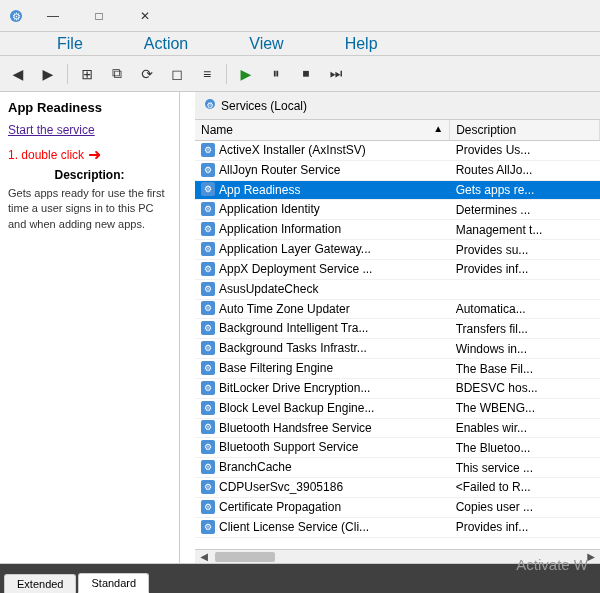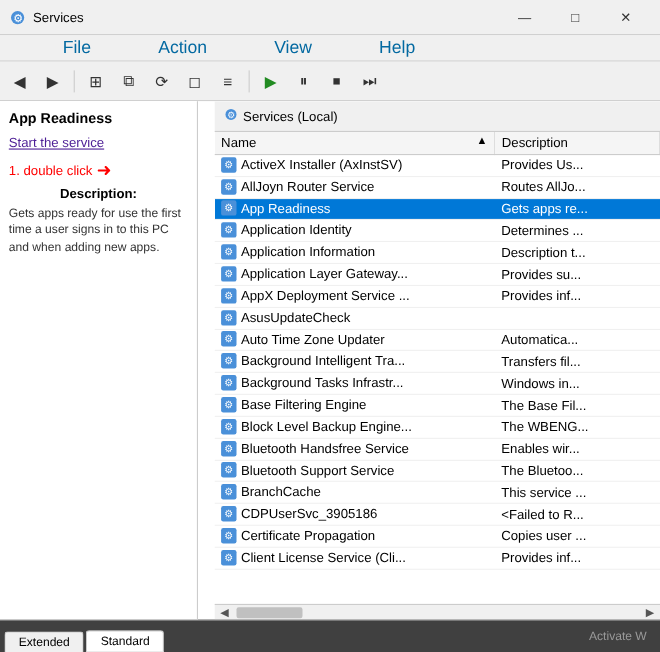--- a/index.html
+++ b/index.html
@@ -242,23 +242,23 @@
       margin-right: 2px;
       border-radius: 3px 3px 0 0;
     }
     .tab-btn.active {
       background: #fff;
       border-bottom: 1px solid #fff;
       z-index: 1;
     }
     .activate-text {
       margin-left: auto;
-      font-size: 11px;
+      font-size: 15px;
       color: #999;
-      padding-bottom: 8px;
+      padding-bottom: 20px;
       padding-right: 8px;
     }
 
     
     .services-table-container::-webkit-scrollbar { width: 14px; }
     .services-table-container::-webkit-scrollbar-track { background: #f0f0f0; }
     .services-table-container::-webkit-scrollbar-thumb { background: #c0c0c0; border: 2px solid #f0f0f0; }
 
     .col-name { width: 170px; }
     .col-desc { width: 100px; }
@@ -289,21 +289,20 @@
 </head>
 <body>
 
 <div class="title-bar">
   <div class="title-bar-icon">
     <svg width="16" height="16" viewBox="0 0 16 16">
       <circle cx="8" cy="8" r="6" fill="#4a90d9"></circle>
       <text x="4" y="12" font-size="10" fill="white">⚙</text>
     </svg>
   </div>
-  <span class="title-bar-text">Services</span>
   <div class="title-bar-buttons">
     <button class="title-btn">—</button>
     <button class="title-btn">□</button>
     <button class="title-btn close">✕</button>
   </div>
 </div>
 
 <div class="menu-bar">
   <span class="menu-item">File</span>
   <span class="menu-item">Action</span>
@@ -377,21 +376,21 @@
             <tr class="selected">
               <td><span style="display: inline-block; width: 14px; height: 14px; background: rgb(74, 144, 217); border-radius: 2px; margin-right: 4px; vertical-align: middle; text-align: center; line-height: 14px; font-size: 9px; color: rgb(255, 255, 255); position: relative; top: -1px;">⚙</span>App Readiness</td>
               <td>Gets apps re...</td>
             </tr>
             <tr>
               <td><span style="display: inline-block; width: 14px; height: 14px; background: rgb(74, 144, 217); border-radius: 2px; margin-right: 4px; vertical-align: middle; text-align: center; line-height: 14px; font-size: 9px; color: rgb(255, 255, 255); position: relative; top: -1px;">⚙</span>Application Identity</td>
               <td>Determines ...</td>
             </tr>
             <tr>
               <td><span style="display: inline-block; width: 14px; height: 14px; background: rgb(74, 144, 217); border-radius: 2px; margin-right: 4px; vertical-align: middle; text-align: center; line-height: 14px; font-size: 9px; color: rgb(255, 255, 255); position: relative; top: -1px;">⚙</span>Application Information</td>
-              <td>Description t...</td>
+              <td>Management t...</td>
             </tr>
             <tr>
               <td><span style="display: inline-block; width: 14px; height: 14px; background: rgb(74, 144, 217); border-radius: 2px; margin-right: 4px; vertical-align: middle; text-align: center; line-height: 14px; font-size: 9px; color: rgb(255, 255, 255); position: relative; top: -1px;">⚙</span>Application Layer Gateway...</td>
               <td>Provides su...</td>
             </tr>
             <tr>
               <td><span style="display: inline-block; width: 14px; height: 14px; background: rgb(74, 144, 217); border-radius: 2px; margin-right: 4px; vertical-align: middle; text-align: center; line-height: 14px; font-size: 9px; color: rgb(255, 255, 255); position: relative; top: -1px;">⚙</span>AppX Deployment Service ...</td>
               <td>Provides inf...</td>
             </tr>
             <tr>
@@ -406,20 +405,24 @@
               <td><span style="display: inline-block; width: 14px; height: 14px; background: rgb(74, 144, 217); border-radius: 2px; margin-right: 4px; vertical-align: middle; text-align: center; line-height: 14px; font-size: 9px; color: rgb(255, 255, 255); position: relative; top: -1px;">⚙</span>Background Intelligent Tra...</td>
               <td>Transfers fil...</td>
             </tr>
             <tr>
               <td><span style="display: inline-block; width: 14px; height: 14px; background: rgb(74, 144, 217); border-radius: 2px; margin-right: 4px; vertical-align: middle; text-align: center; line-height: 14px; font-size: 9px; color: rgb(255, 255, 255); position: relative; top: -1px;">⚙</span>Background Tasks Infrastr...</td>
               <td>Windows in...</td>
             </tr>
             <tr>
               <td><span style="display: inline-block; width: 14px; height: 14px; background: rgb(74, 144, 217); border-radius: 2px; margin-right: 4px; vertical-align: middle; text-align: center; line-height: 14px; font-size: 9px; color: rgb(255, 255, 255); position: relative; top: -1px;">⚙</span>Base Filtering Engine</td>
               <td>The Base Fil...</td>
+            </tr>
+            <tr>
+              <td><span style="display: inline-block; width: 14px; height: 14px; background: rgb(74, 144, 217); border-radius: 2px; margin-right: 4px; vertical-align: middle; text-align: center; line-height: 14px; font-size: 9px; color: rgb(255, 255, 255); position: relative; top: -1px;">⚙</span>BitLocker Drive Encryption...</td>
+              <td>BDESVC hos...</td>
             </tr>
             <tr>
               <td><span style="display: inline-block; width: 14px; height: 14px; background: rgb(74, 144, 217); border-radius: 2px; margin-right: 4px; vertical-align: middle; text-align: center; line-height: 14px; font-size: 9px; color: rgb(255, 255, 255); position: relative; top: -1px;">⚙</span>Block Level Backup Engine...</td>
               <td>The WBENG...</td>
             </tr>
             <tr>
               <td><span style="display: inline-block; width: 14px; height: 14px; background: rgb(74, 144, 217); border-radius: 2px; margin-right: 4px; vertical-align: middle; text-align: center; line-height: 14px; font-size: 9px; color: rgb(255, 255, 255); position: relative; top: -1px;">⚙</span>Bluetooth Handsfree Service</td>
               <td>Enables wir...</td>
             </tr>
             <tr>

